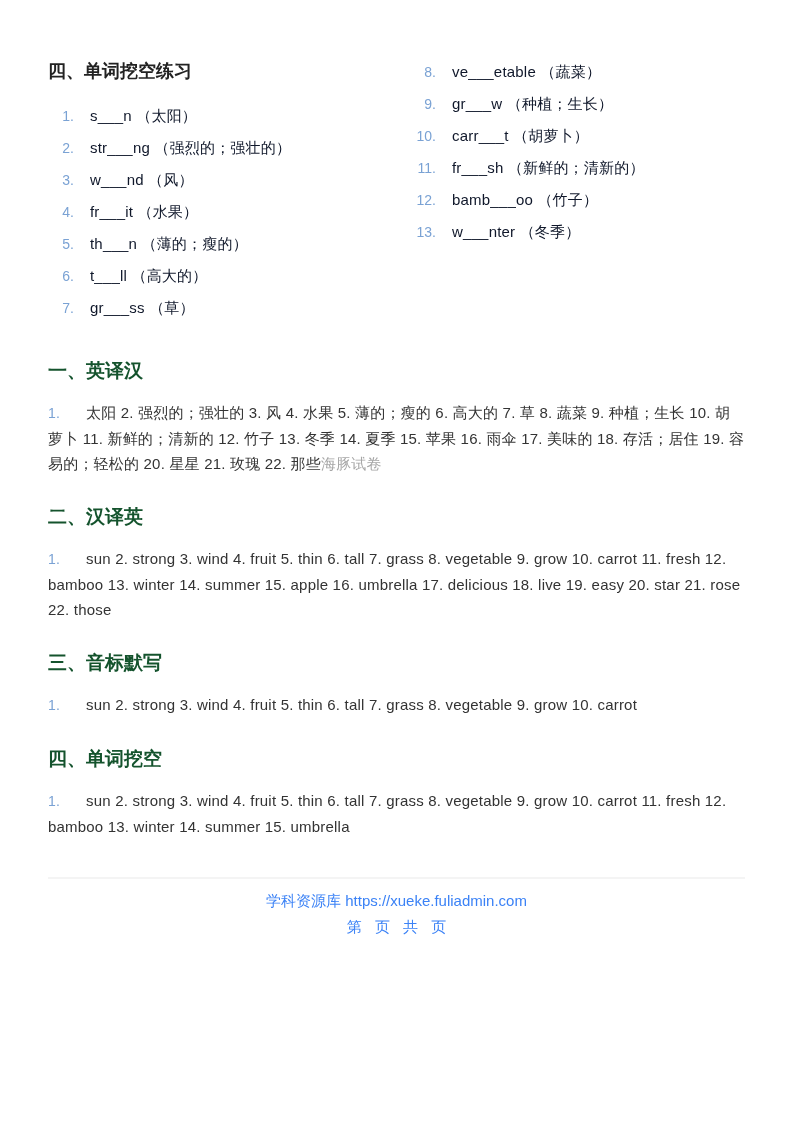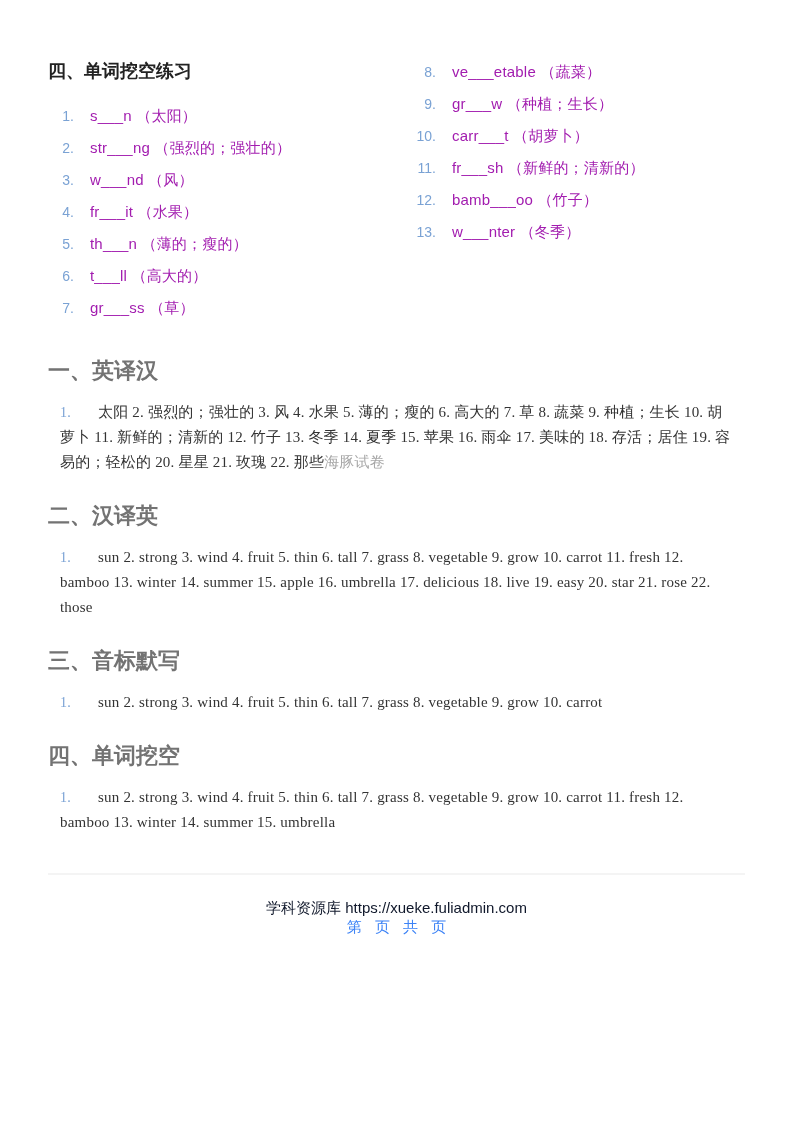--- a/index.html
+++ b/index.html
@@ -28,52 +28,52 @@
   ol.ex-list { list-style: none; margin: 0; padding: 0; }
   ol.ex-list li {
     display: flex; align-items: baseline;
     height: 32px; line-height: 20px;
   }
   .ex-num {
     color: #7aa2d4; font-size: 14px;
     flex: 0 0 26px; min-width: 26px; text-align: right;
     margin-right: 16px;
   }
-  .ex-txt { font-size: 15px; color: #a21caf; letter-spacing: 0.2px; }
+  .ex-txt { font-size: 15px; color: #0f172a; letter-spacing: 0.2px; }
 
   
   .answers-title {
     font-size: 20px; font-weight: bold; color: #1f1f1f;
     margin: 50px 0 14px 0; line-height: 24px;
   }
   .answer-heading {
-    font-size: 22px; font-weight: bold; color: #737373;
+    font-size: 19px; font-weight: bold; color: #14532d;
     margin: 30px 0 19px 0; line-height: 21px;
   }
   .answer-para {
     font-size: 15px; line-height: 25px; color: #333333;
-    margin: 12px; letter-spacing: 0.2px; font-family: Liberation Serif, serif;
+    margin: 0; letter-spacing: 0.2px;
   }
   .lead-num {
     color: #7aa2d4; font-size: 14px;
     display: inline-block; min-width: 38px;
   }
   .watermark { color: #a6a6a6; }
 
   .divider {
     border: none; border-top: 2px solid #f4f4f4;
     margin: 38px 0 0 0;
   }
 
   
   .footer {
     position: absolute; left: 0; right: 0; bottom: 4px;
     text-align: center;
   }
-  .footer-source { color: #0f172a; font-size: 15px; }
+  .footer-source { color: #3b82f6; font-size: 15px; margin-bottom: 7px; }
   .footer-pages  { color: #3b82f6; font-size: 15px; word-spacing: 9px; }
 </style>
 </head>
 <body>
 
 <div class="page">
 
   <section class="exercise">
     <div class="col-left">
       <h2 class="exercise-title">四、单词挖空练习</h2>

